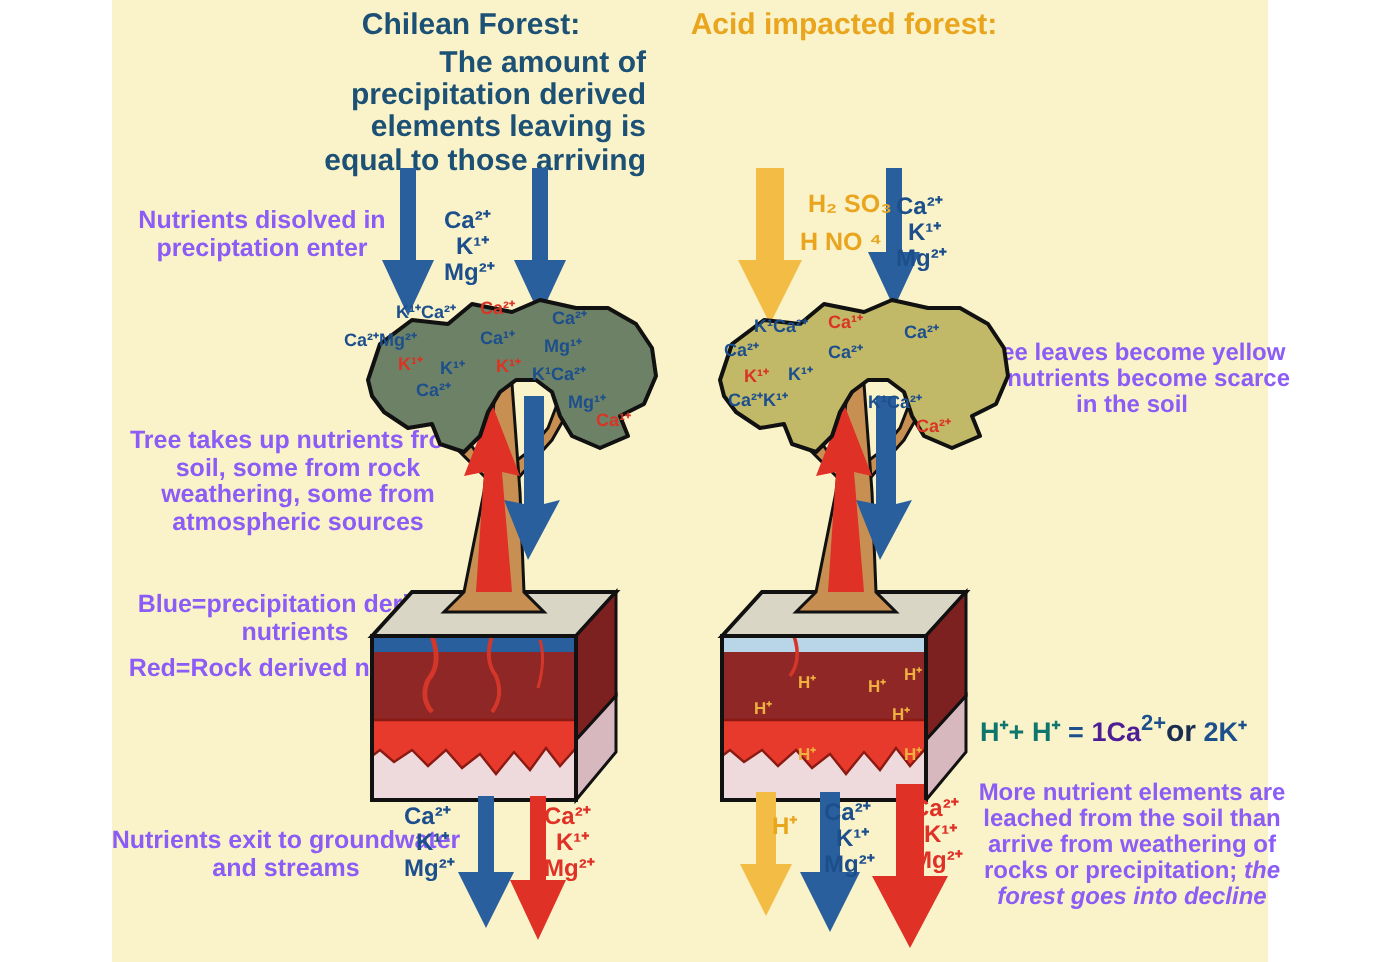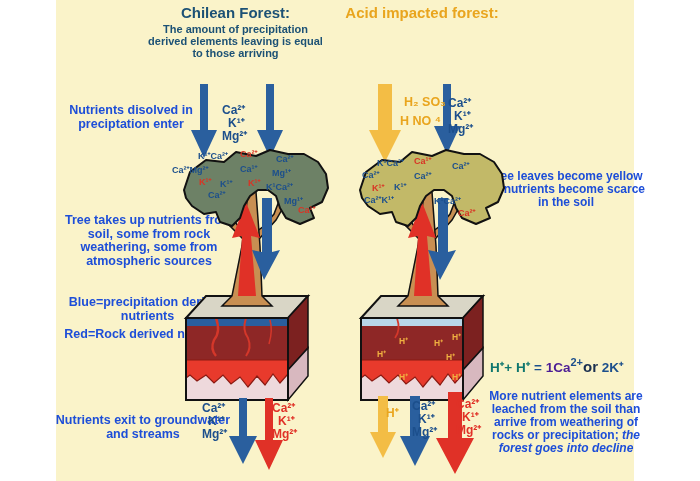--- a/index.html
+++ b/index.html
@@ -1,24 +1,24 @@
 <!DOCTYPE html>
 <html><head>
 <meta charset="utf-8">
 <style>
   html,body{margin:0;padding:0;background:#ffffff;}
   .canvas{position:relative;width:700px;height:481px;background:#ffffff;overflow:hidden;
           font-family:Liberation Sans, sans-serif;}
   .paper{position:absolute;left:56px;top:0;width:578px;height:481px;background:#faf3c9;}
   .abs{position:absolute;}
-  .txt{font-weight:bold;color:#1d4ed8;text-align:center;line-height:1.08;}
+  .txt{font-weight:bold;color:#8b5cf6;text-align:center;line-height:1.08;}
   .navy{color:#1c5175;}
   .goldtxt{color:#e9a51e;}
   .f15{font-size:15px;}
-  .f13{font-size:11px;}
+  .f13{font-size:15px;text-align:right;}
   .f12{font-size:12.5px;}
   .f11{font-size:12px;}
   .ion{position:absolute;font-size:9px;font-weight:bold;white-space:nowrap;line-height:1;}
   .ion-blue{color:#1c4f8c;}
   .ion-red{color:#d93425;}
   .soilh{position:absolute;font-size:8.5px;font-weight:bold;color:#f0b040;white-space:nowrap;line-height:1;}
   .stack{position:absolute;font-weight:bold;font-size:12px;line-height:1;white-space:nowrap;}
   .stack div{margin-bottom:1px;}
   .stack .ind{margin-left:6px;}
   .stack-blue{color:#1c4f8c;}

